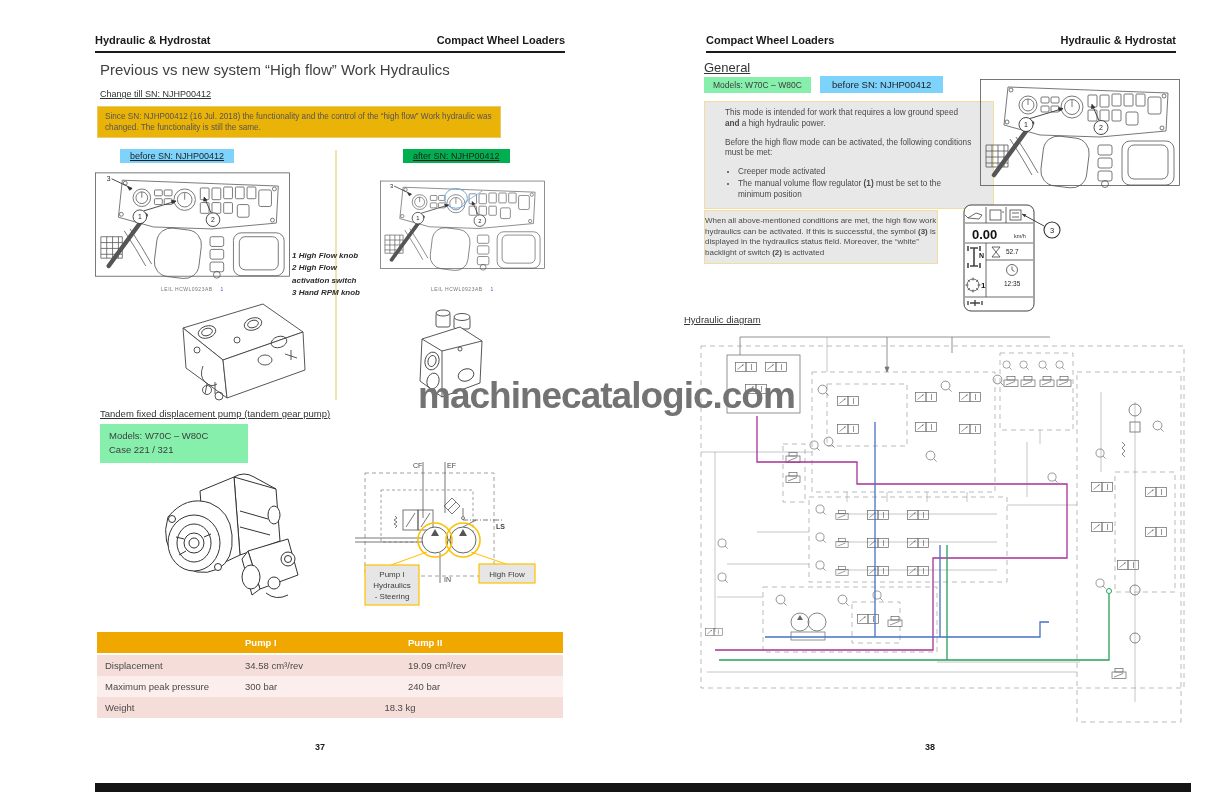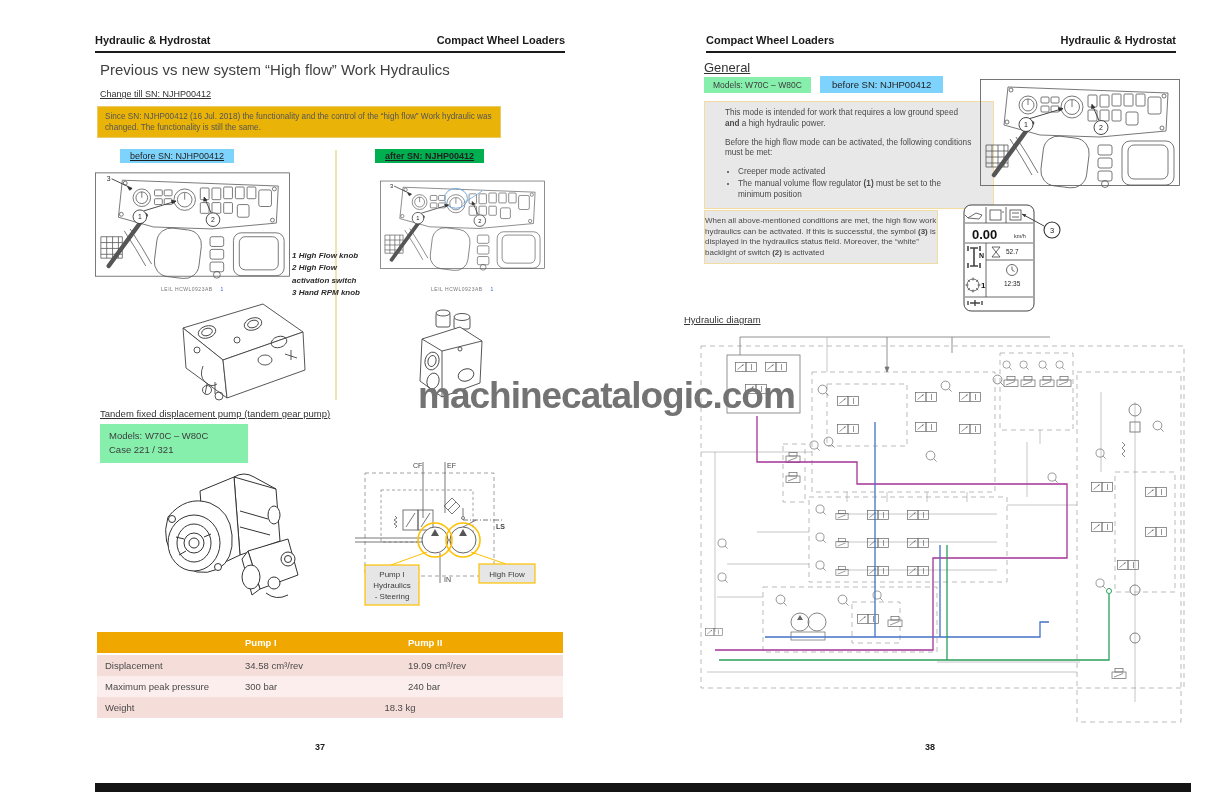--- a/index.html
+++ b/index.html
@@ -115,21 +115,21 @@
   </div>
   <div class="abs hdr-rule" style="left:95px;top:51px;width:470px;"></div>
 
   <div class="abs" style="left:100px;top:61px;font-size:15px;color:#3f3f3f;">Previous vs new system “High flow” Work Hydraulics</div>
 
   <div class="abs sec-h" style="left:100px;top:89px;font-size:9px;">Change till SN: NJHP00412</div>
 
   <div class="abs note-box" style="left:97px;top:106px;width:388px;">Since SN: NJHP00412 (16 Jul. 2018) the functionality and the control of the “high flow” Work hydraulic was changed. The functionality is still the same.</div>
 
   <div class="abs tag tag-gold uline" style="left:120px;top:149px;">before SN: NJHP00412</div>
-  <div class="abs tag tag-green uline" style="left:375px;top:149px;font-weight:bold;">after SN: NJHP00412</div>
+  <div class="abs tag tag-green uline" style="left:403px;top:149px;">after SN: NJHP00412</div>
 
   <div class="abs vdiv" style="left:335px;top:150px;height:250px;"></div>
 
   <svg class="abs" style="left:95px;top:168px;" width="195" height="116" viewBox="0 0 200 119">
     <use href="#sym-panel"></use>
     <g stroke="#333" stroke-width="0.9" fill="none">
       <line x1="17" y1="11" x2="38" y2="21"></line>
         <polygon points="38,21 33.5,19.2 35.5,22.8" fill="#333"></polygon>
       <line x1="50" y1="44" x2="83" y2="34"></line>
         <polygon points="83,34 78.5,33.2 79.6,36.6" fill="#333"></polygon>

